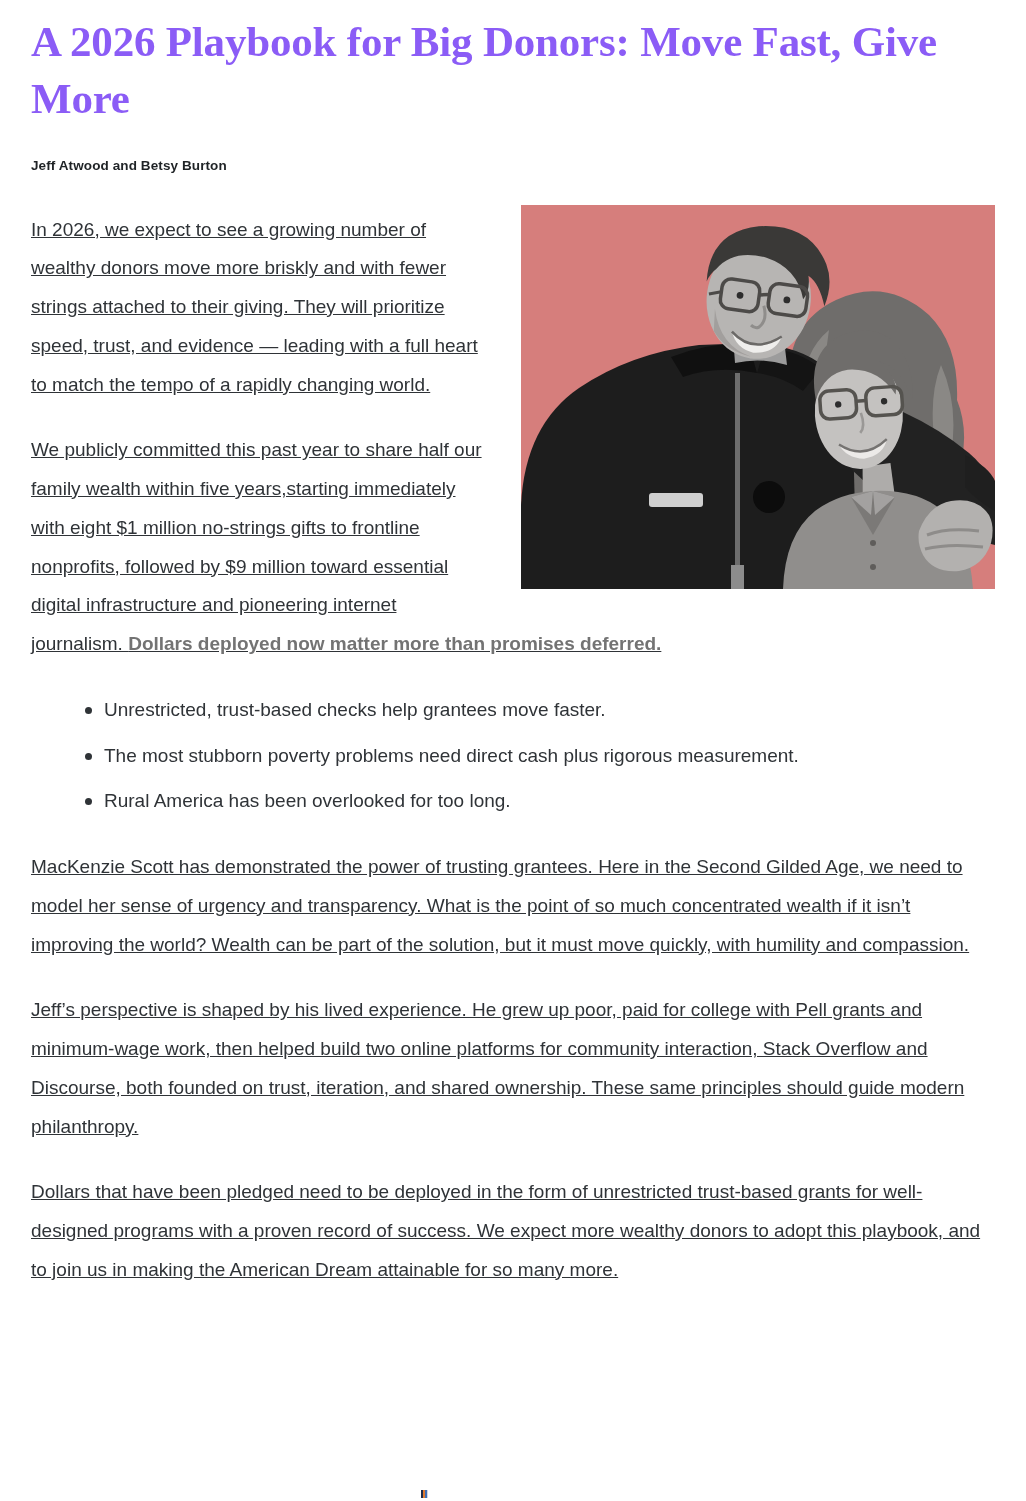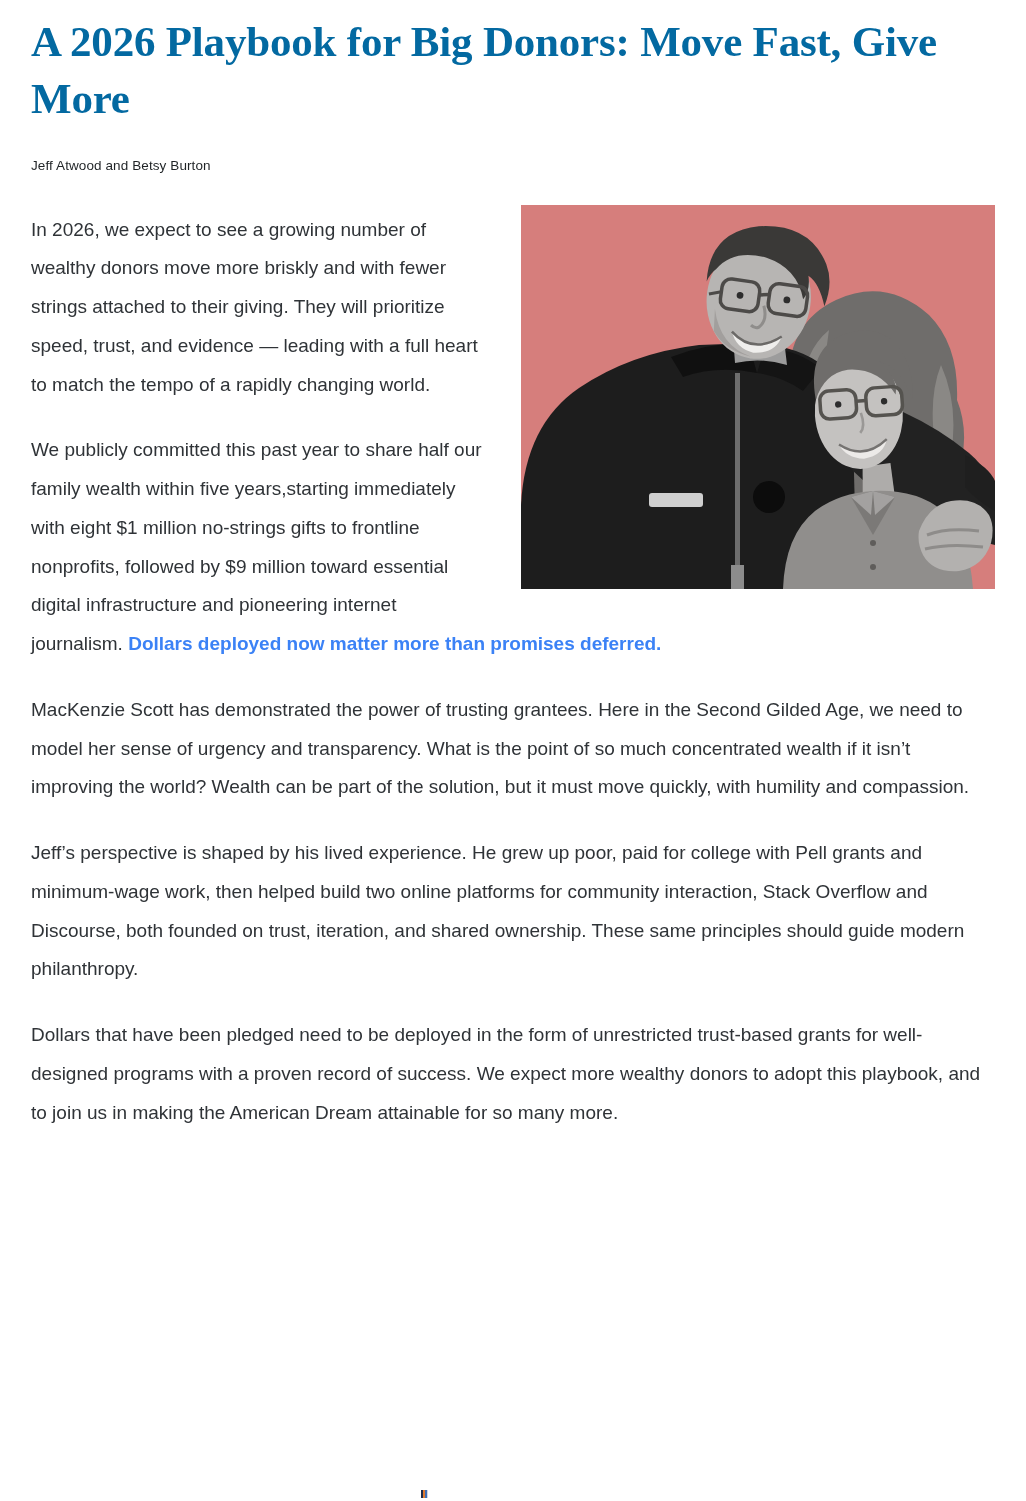--- a/index.html
+++ b/index.html
@@ -16,43 +16,43 @@
   .article {
     padding: 14px 31px 0 31px;
     width: 1026px;
   }
   .headline {
     font-family: "Liberation Serif", serif;
     font-weight: bold;
     font-size: 43px;
     line-height: 1.32;
     letter-spacing: -0.2px;
-    color: #0369a1;
+    color: #8b5cf6;
     margin: 0 0 30px 0;
     max-width: 975px;
   }
   .byline {
     font-size: 13.5px;
-    font-weight: normal;
+    font-weight: bold;
     color: #1f2326;
     letter-spacing: 0.1px;
     margin: 0 0 38px 0;
   }
   .article-body { font-size: 19px; line-height: 2.04; }
-  .article-body p { margin: 3px 0 27px 0; }
+  .article-body p { margin: 3px 0 27px 0; text-decoration: underline; }
   .photo-figure {
     float: right;
     width: 474px;
     height: 384px;
     margin: -6px 0 20px 33px;
     padding: 0;
   }
   .photo-figure svg { display: block; width: 474px; height: 384px; }
   .highlight {
-    color: #3b82f6;
+    color: #737373;
     font-weight: bold;
   }
   ul.takeaways {
     margin: 0 0 27px 0;
     padding: 0 0 0 60px;
     list-style: none;
   }
   ul.takeaways li {
     position: relative;
     padding-left: 13px;
@@ -164,20 +164,25 @@
 
         <path d="M444 250 Q468 262 474 276 L474 306 Q456 296 444 282 Z" fill="#1f1f1f"></path>
       </svg>
     </figure>
 
     <p>In 2026, we expect to see a growing number of wealthy donors move more briskly and with fewer strings attached to their giving. They will prioritize speed, trust, and evidence — leading with a full heart to match the tempo of a rapidly changing world.</p>
 
     <p><span>We publicly committed this past year to share half our family wealth within five years,starting immediately with eight $1 million no-strings gifts to frontline nonprofits, followed by $9 million toward essential digital infrastructure and pioneering internet journalism. </span><strong class="highlight">Dollars deployed now matter more than promises deferred.</strong></p>
 
 
+    <ul class="takeaways">
+      <li>Unrestricted, trust-based checks help grantees move faster.</li>
+      <li>The most stubborn poverty problems need direct cash plus rigorous measurement.</li>
+      <li>Rural America has been overlooked for too long.</li>
+    </ul>
 
 
     <p>MacKenzie Scott has demonstrated the power of trusting grantees. Here in the Second Gilded Age, we need to model her sense of urgency and transparency. What is the point of so much concentrated wealth if it isn’t improving the world? Wealth can be part of the solution, but it must move quickly, with humility and compassion.</p>
 
     <p>Jeff’s perspective is shaped by his lived experience. He grew up poor, paid for college with Pell grants and minimum-wage work, then helped build two online platforms for community interaction, Stack Overflow and Discourse, both founded on trust, iteration, and shared ownership. These same principles should guide modern philanthropy.</p>
 
     <p>Dollars that have been pledged need to be deployed in the form of unrestricted trust-based grants for well-designed programs with a proven record of success. We expect more wealthy donors to adopt this playbook, and to join us in making the American Dream attainable for so many more.</p>
 
   </div>
 </div>

